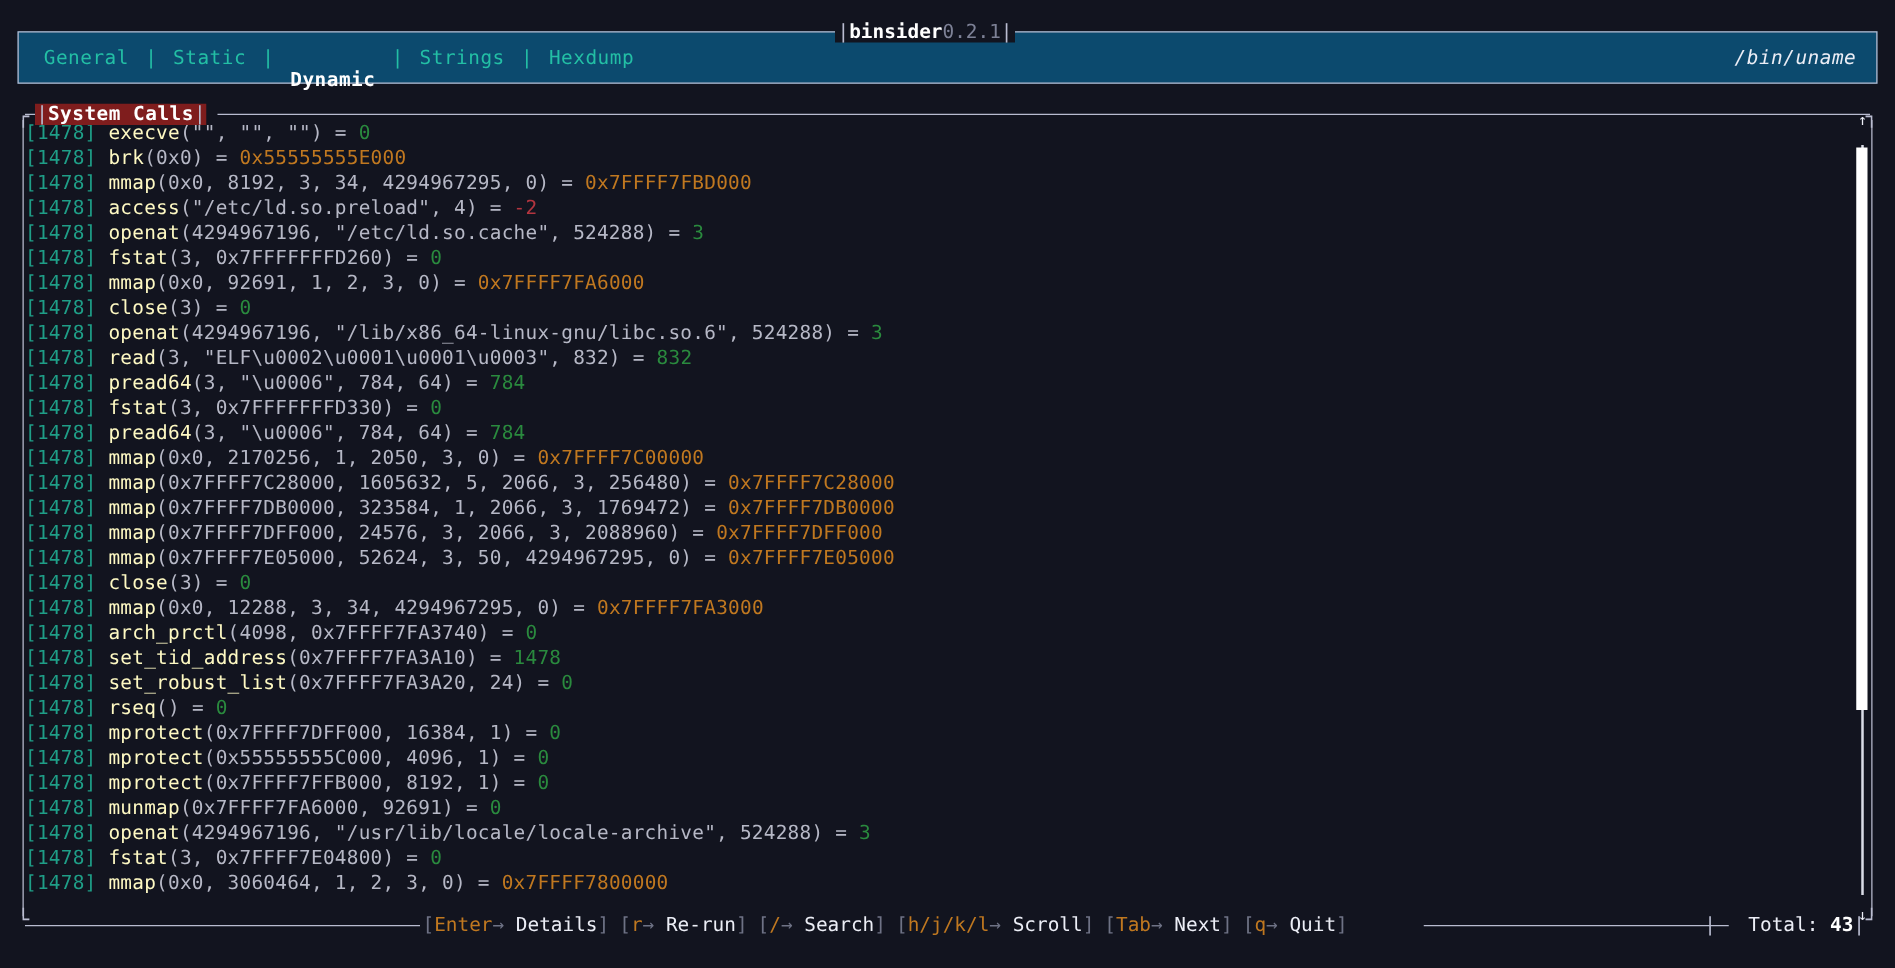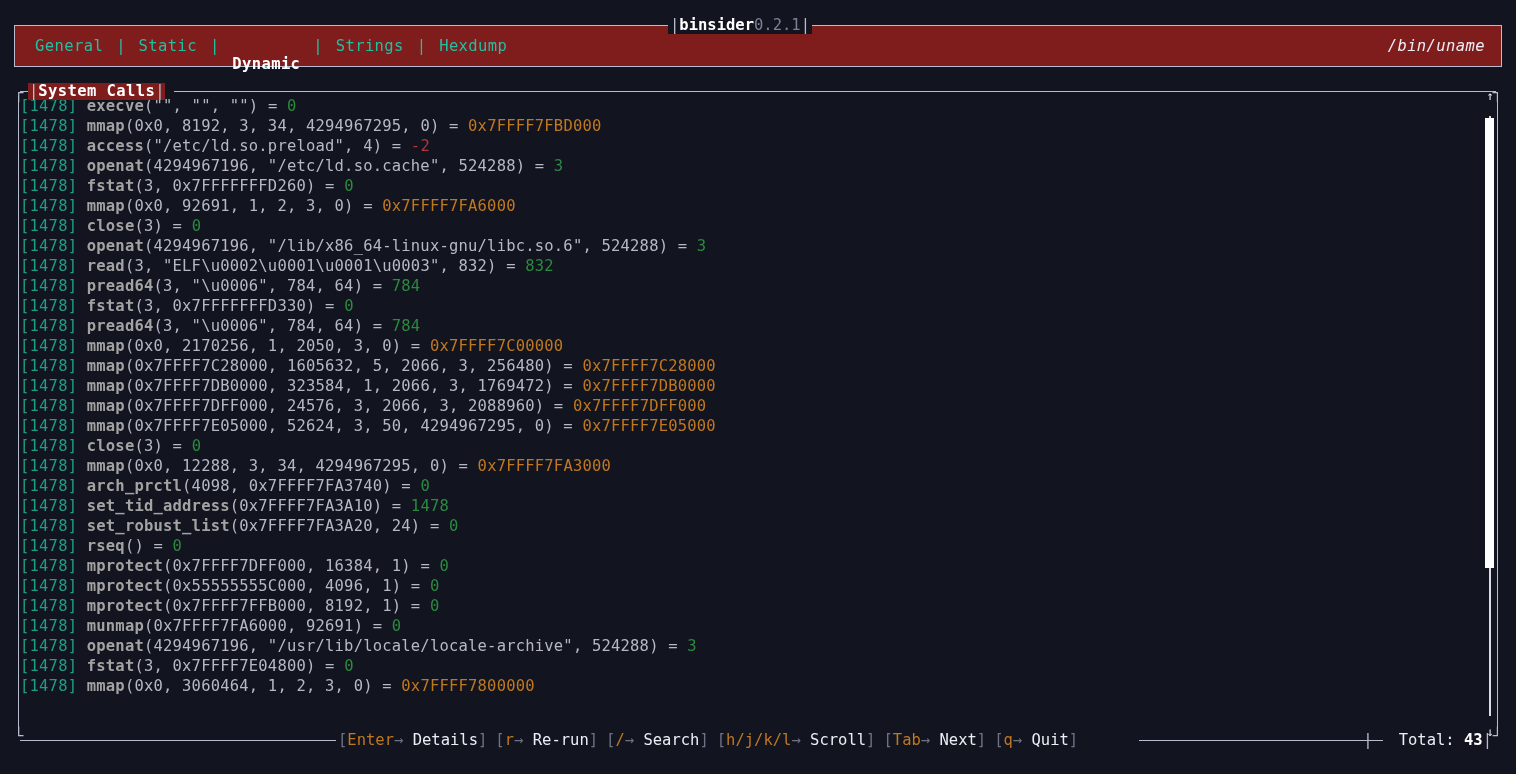--- a/index.html
+++ b/index.html
@@ -28,21 +28,21 @@
 
   
   .tabbar-wrap {
     position: absolute;
     left: 14px;
     top: 25px;
     width: 1488px;
     height: 42px;
     border: 1px solid #b9bcd0;
     box-sizing: border-box;
-    background: #7f1d1d;
+    background: #0c4a6e;
     display: flex;
     align-items: center;
   }
   .tabs {
     display: flex;
     align-items: center;
     padding-left: 16px;
     flex: 0 0 auto;
     white-space: nowrap;
   }
@@ -146,21 +146,21 @@
     padding-top: 6px;
     box-sizing: border-box;
   }
   .call-row {
     height: 20px;
     line-height: 20px;
     white-space: nowrap;
     letter-spacing: 0.2px;
   }
   .pid      { color: #1f9e87; }
-  .fn       { color: #a3a3a3; font-weight: bold; }
+  .fn       { color: #fef9c3; font-weight: normal; }
   .args     { color: #b6b8c6; }
   .eq       { color: #b6b8c6; }
   .ret-ok   { color: #2a8a3e; }
   .ret-err  { color: #b3353f; }
   .ret-hex  { color: #c07820; }
 
   
   .scrollbar {
     position: absolute;
     right: 6px;
@@ -275,20 +275,21 @@
     <div class="panel-edge-r"></div>
     <div class="panel-edge-t-left"></div>
     <div class="panel-edge-t-right"></div>
 
     <div class="panel-title">
       <span class="bar">|</span><span class="txt">System Calls</span><span class="bar">|</span>
     </div>
 
     <div class="calls" id="calls-container">
         <div class="call-row"><span class="pid">[1478]</span> <span class="fn">execve</span><span class="args">("", "", "")</span><span class="eq"> = </span><span class="ret-ok">0</span></div>
+        <div class="call-row"><span class="pid">[1478]</span> <span class="fn">brk</span><span class="args">(0x0)</span><span class="eq"> = </span><span class="ret-hex">0x55555555E000</span></div>
         <div class="call-row"><span class="pid">[1478]</span> <span class="fn">mmap</span><span class="args">(0x0, 8192, 3, 34, 4294967295, 0)</span><span class="eq"> = </span><span class="ret-hex">0x7FFFF7FBD000</span></div>
         <div class="call-row"><span class="pid">[1478]</span> <span class="fn">access</span><span class="args">("/etc/ld.so.preload", 4)</span><span class="eq"> = </span><span class="ret-err">-2</span></div>
         <div class="call-row"><span class="pid">[1478]</span> <span class="fn">openat</span><span class="args">(4294967196, "/etc/ld.so.cache", 524288)</span><span class="eq"> = </span><span class="ret-ok">3</span></div>
         <div class="call-row"><span class="pid">[1478]</span> <span class="fn">fstat</span><span class="args">(3, 0x7FFFFFFFD260)</span><span class="eq"> = </span><span class="ret-ok">0</span></div>
         <div class="call-row"><span class="pid">[1478]</span> <span class="fn">mmap</span><span class="args">(0x0, 92691, 1, 2, 3, 0)</span><span class="eq"> = </span><span class="ret-hex">0x7FFFF7FA6000</span></div>
         <div class="call-row"><span class="pid">[1478]</span> <span class="fn">close</span><span class="args">(3)</span><span class="eq"> = </span><span class="ret-ok">0</span></div>
         <div class="call-row"><span class="pid">[1478]</span> <span class="fn">openat</span><span class="args">(4294967196, "/lib/x86_64-linux-gnu/libc.so.6", 524288)</span><span class="eq"> = </span><span class="ret-ok">3</span></div>
         <div class="call-row"><span class="pid">[1478]</span> <span class="fn">read</span><span class="args">(3, "ELF\u0002\u0001\u0001\u0003",  832)</span><span class="eq"> = </span><span class="ret-ok">832</span></div>
         <div class="call-row"><span class="pid">[1478]</span> <span class="fn">pread64</span><span class="args">(3, "\u0006", 784, 64)</span><span class="eq"> = </span><span class="ret-ok">784</span></div>
         <div class="call-row"><span class="pid">[1478]</span> <span class="fn">fstat</span><span class="args">(3, 0x7FFFFFFFD330)</span><span class="eq"> = </span><span class="ret-ok">0</span></div>

